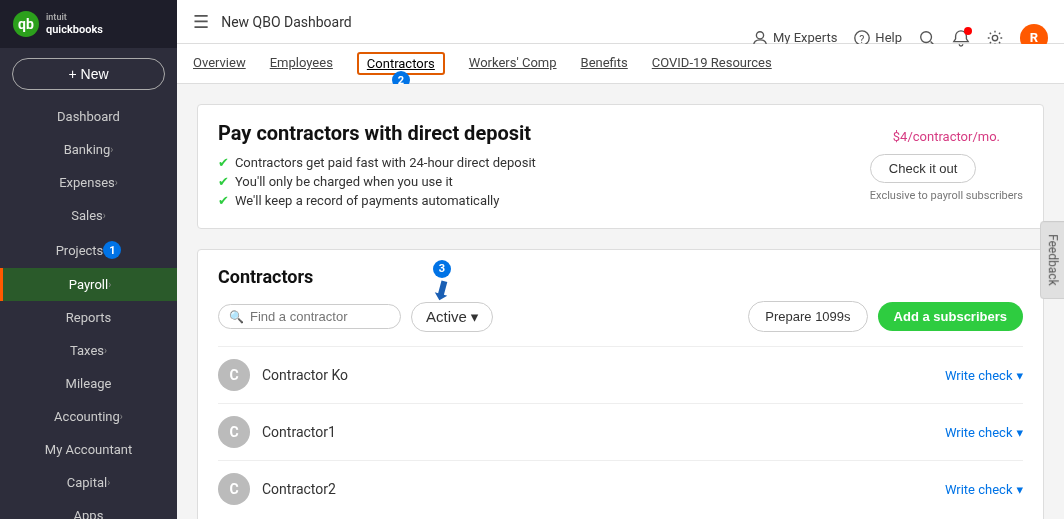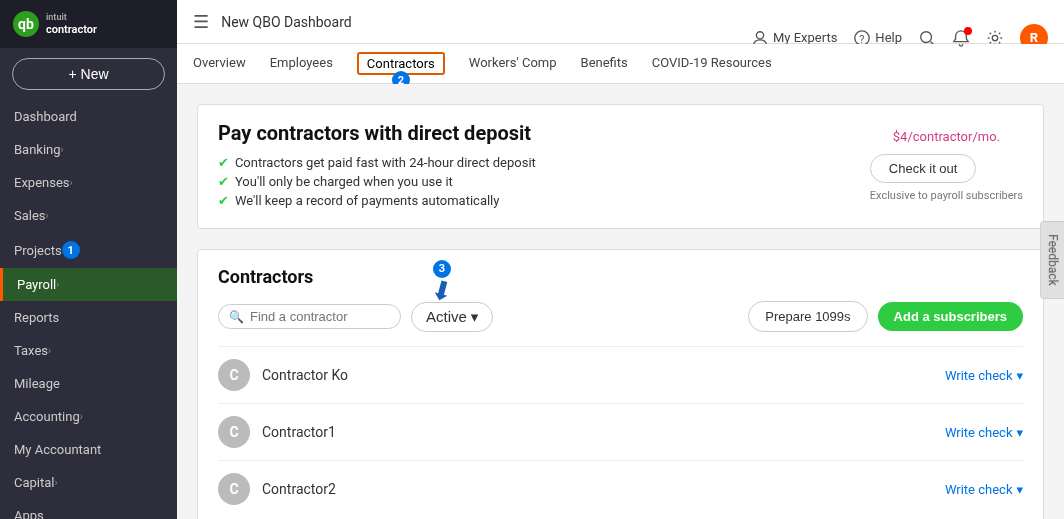--- a/index.html
+++ b/index.html
@@ -47,21 +47,21 @@
       cursor: pointer;
       display: flex;
       align-items: center;
       justify-content: center;
       gap: 6px;
     }
 
     .sidebar-item {
       display: flex;
       align-items: center;
-      justify-content: flex-start;
+      justify-content: center;
       padding: 9px 14px;
       color: #ccc;
       cursor: pointer;
       font-size: 13px;
     }
     .sidebar-item.highlighted { background: #2a5a2a; color: #fff; border-left: 3px solid #ff5900; }
     .sidebar-item .chevron { font-size: 10px; color: #888; }
     .sidebar-item .badge-1 {
       background: #0073e6;
       color: #fff;
@@ -155,20 +155,21 @@
       flex-shrink: 0;
       gap: 24px;
     }
     .tab-item {
       font-size: 13px;
       color: #444;
       cursor: pointer;
       padding: 10px 0;
       border-bottom: 2px solid transparent;
       white-space: nowrap;
+      text-decoration: underline;
     }
     .tab-item.highlighted-tab {
       border: 2px solid #e05a00;
       color: #000;
       padding: 2px 8px;
       border-radius: 3px;
       position: relative;
     }
     .badge-2 {
       position: absolute;
@@ -393,21 +394,21 @@
 <body>
 
 <nav id="sidebar">
   <div id="sidebar-logo">
     <svg class="qb-logo-icon" viewBox="0 0 28 28">
       <circle cx="14" cy="14" r="13" fill="#2ca01c"></circle>
       <text x="14" y="19" text-anchor="middle" font-size="14" fill="white" font-weight="bold">qb</text>
     </svg>
     <div class="qb-logo-text">
       <div style="font-size:9px; color:#aaa;">intuit</div>
-      <div>contractor</div>
+      <div>quickbooks</div>
     </div>
   </div>
 
   <button class="new-btn">+ New</button>
 
   <div class="sidebar-item">
     <span>Dashboard</span>
   </div>
   <div class="sidebar-item">
     <span>Banking</span>

